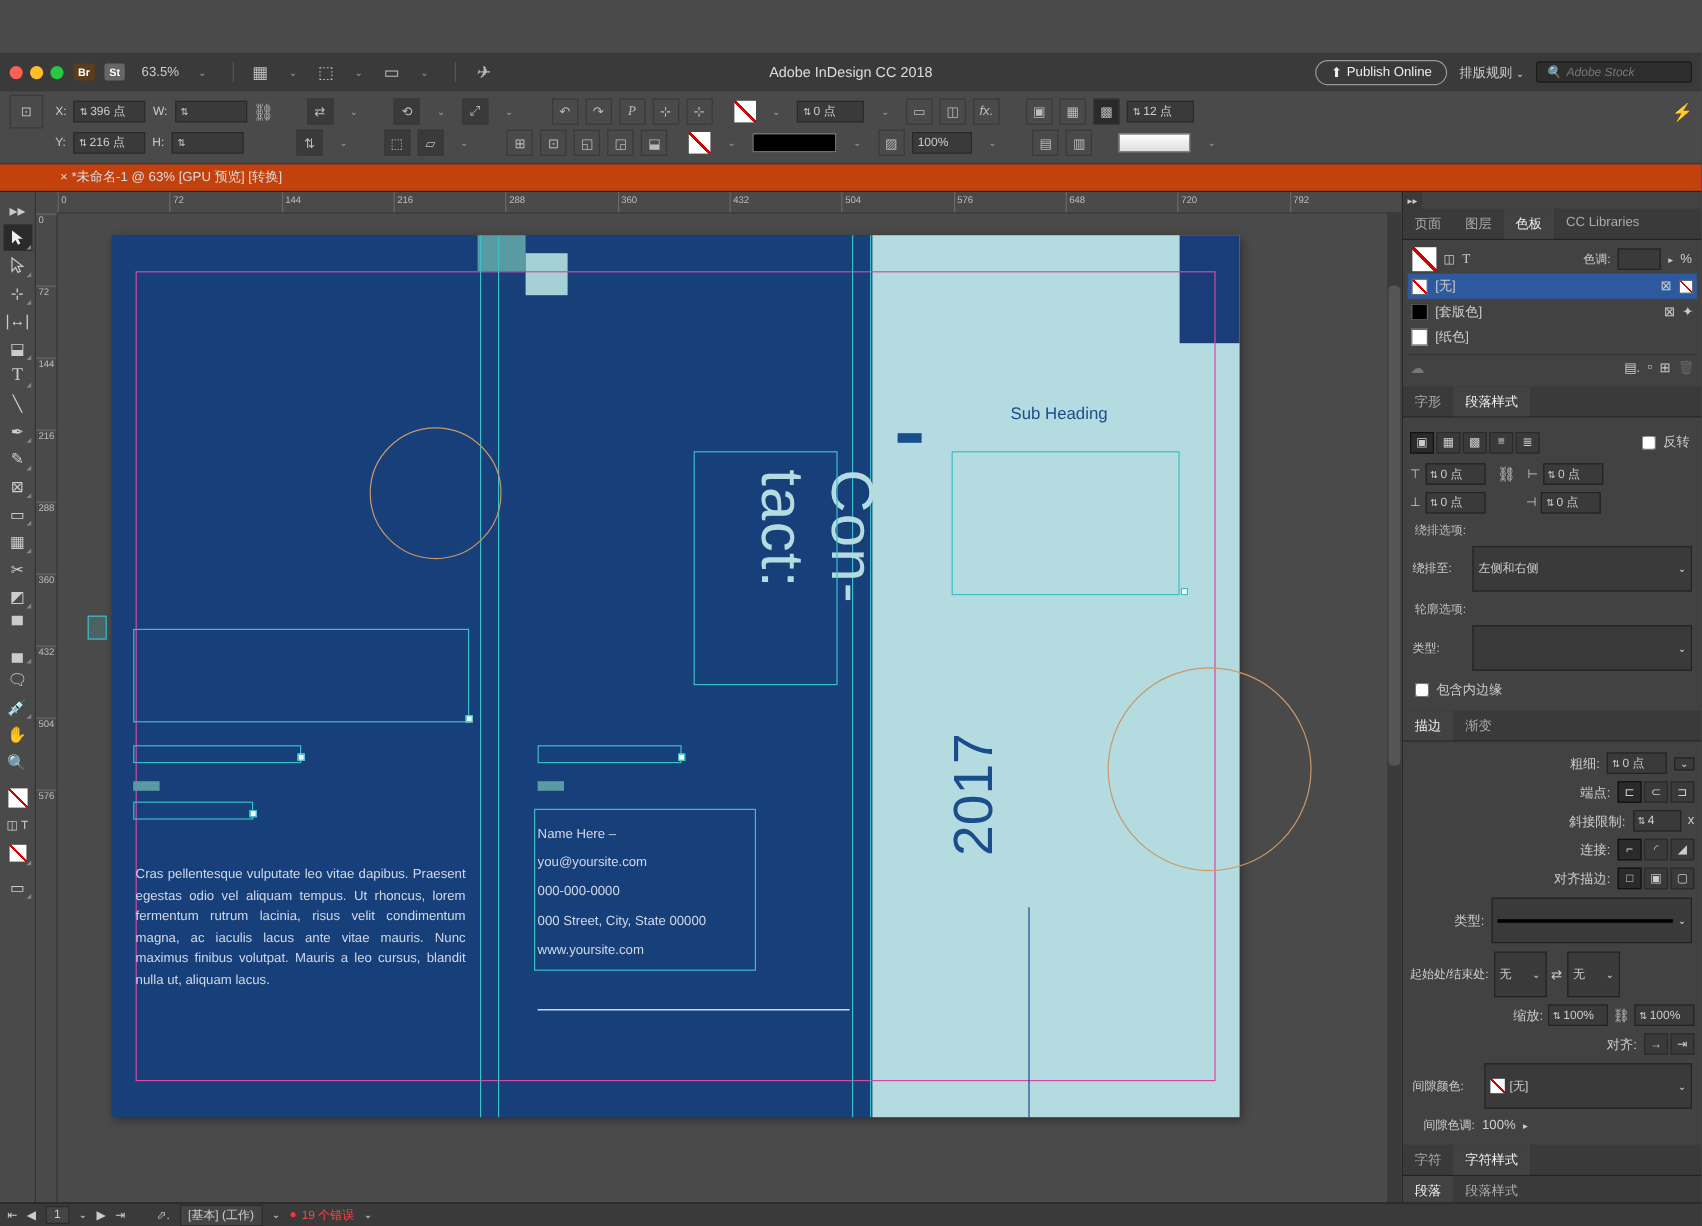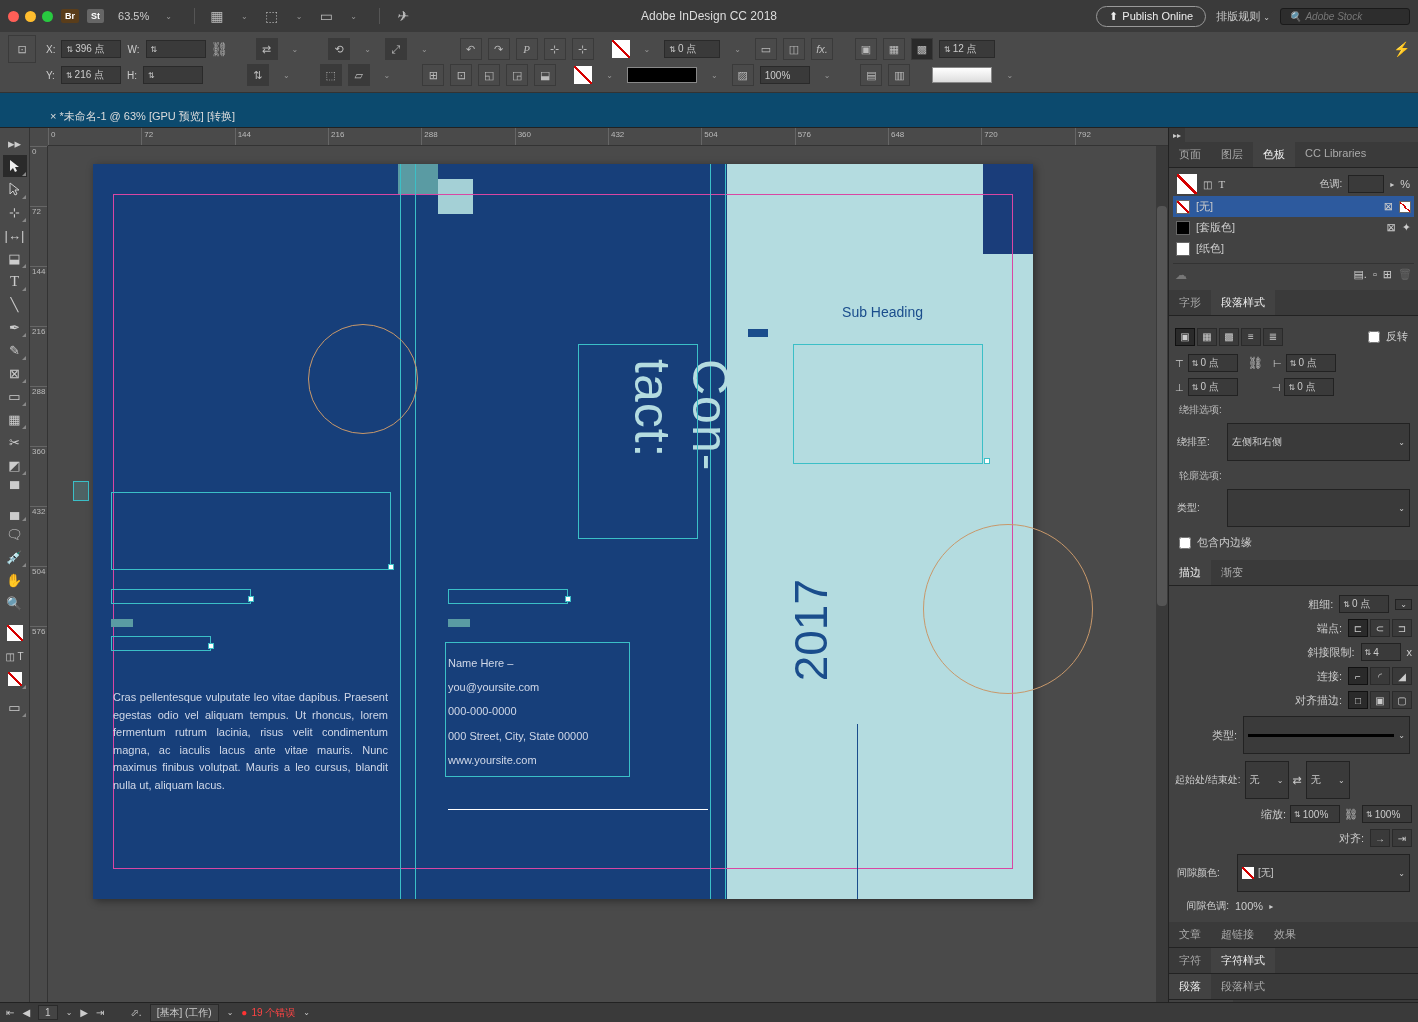--- a/index.html
+++ b/index.html
@@ -1,18 +1,18 @@
 <!DOCTYPE html>
 <html><head>
 <meta charset="utf-8">
 <style>
 * { margin:0; padding:0; box-sizing:border-box; font-family:"Helvetica Neue",Arial,sans-serif; -webkit-font-smoothing:antialiased; }
 body { background:#4a4a4a; overflow:hidden; width:1418px; height:1022px; color:#ccc; font-size:11px; }
 
-.titlebar { display:flex; align-items:center; height:26px; background:#3a3a3a; padding:16px 8px; gap:8px; position:relative; }
+.titlebar { display:flex; align-items:center; height:26px; background:#3a3a3a; padding:16px 8px; gap:8px; position:relative;margin-top:44px; }
 .traffic { display:flex; gap:6px; }
 .dot { width:11px; height:11px; border-radius:50%; }
 .dot.red{background:#ff5f57}.dot.yel{background:#ffbd2e}.dot.grn{background:#28c940}
 .br-btn{background:#5a3d1a;color:#fff;font-size:9px;font-weight:bold;padding:2px 4px;border-radius:2px}
 .st-btn{background:#666;color:#fff;font-size:9px;font-weight:bold;padding:2px 4px;border-radius:2px}
 .zoom{font-size:11px;color:#ccc;margin-left:6px}
 .tiny-arrow{font-size:8px;color:#999;margin:0 8px}
 .tb-icon{width:16px;height:16px;color:#bbb;display:inline-flex;align-items:center;justify-content:center;font-size:14px}
 .tb-sep{width:1px;height:16px;background:#555;margin:0 6px}
 .apptitle{position:absolute;left:50%;transform:translateX(-50%);color:#ddd;font-size:12px}
@@ -21,21 +21,21 @@
 .search-stock{background:#2d2d2d;border:1px solid #1a1a1a;border-radius:3px;padding:2px 8px;width:130px;color:#777;font-size:10px;font-style:italic;display:flex;align-items:center;gap:4px}
 
 .ctrlrows{background:#4a4a4a;padding:4px 8px;border-bottom:1px solid #333}
 .ctrlrow{display:flex;align-items:center;gap:6px;height:26px}
 .fld{background:#3a3a3a;border:1px solid #2a2a2a;padding:1px 4px;font-size:10px;color:#ccc;min-width:60px;height:18px;display:inline-flex;align-items:center}
 .lbl{font-size:10px;color:#ccc}
 .ibtn{width:22px;height:22px;background:#4a4a4a;border:1px solid #3a3a3a;display:flex;align-items:center;justify-content:center;color:#bbb;font-size:11px}
 .ibtn.dark{background:#3a3a3a}
 .noimg{width:18px;height:18px;background:linear-gradient(45deg,#fff 45%,#d40000 45%,#d40000 55%,#fff 55%)}
 
-.doctabs{background:#0c4a6e;display:flex;align-items:flex-end;height:35px;padding-left:40px;border-bottom:1px solid #222}
+.doctabs{background:#c2410c;display:flex;align-items:flex-start;height:23px;padding-left:40px;border-bottom:1px solid #222}
 .doctab{color:#ddd;font-size:11px;padding:3px 10px}
 
 .main{display:flex;height:calc(1022px - 26px - 60px - 22px - 20px)}
 
 .tools{width:30px;background:#4a4a4a;border-right:1px solid #333;display:flex;flex-direction:column;align-items:center;padding-top:4px;gap:1px}
 .tool{width:24px;height:22px;display:flex;align-items:center;justify-content:center;color:#ccc;font-size:13px;position:relative}
 .tool.sel{background:#2a2a2a}
 .tool .tri{position:absolute;right:1px;bottom:1px;width:0;height:0;border-left:4px solid transparent;border-bottom:4px solid #888}
 
 .canvaswrap{flex:1;background:#4a4a4a;position:relative;overflow:hidden}
@@ -552,25 +552,20 @@
           </div>
         </div>
       <div class="field-row" style="gap:6px">
           <span style="min-width:54px;text-align:right;font-size:10px">间隙色调:</span>
           <span>100%</span>
           <span style="font-size:8px">▸</span>
         </div>
     </div>
 
     <div class="panelhdr">
-        <div class="ptab">文章</div>
-        <div class="ptab">超链接</div>
-        <div class="ptab">效果</div>
-      </div>
-    <div class="panelhdr">
         <div class="ptab">字符</div>
         <div class="ptab act">字符样式</div>
       </div>
     <div class="panelhdr">
         <div class="ptab act">段落</div>
         <div class="ptab">段落样式</div>
       </div>
     <div class="panelhdr">
         <div class="ptab act">命名网格</div>
       </div>

